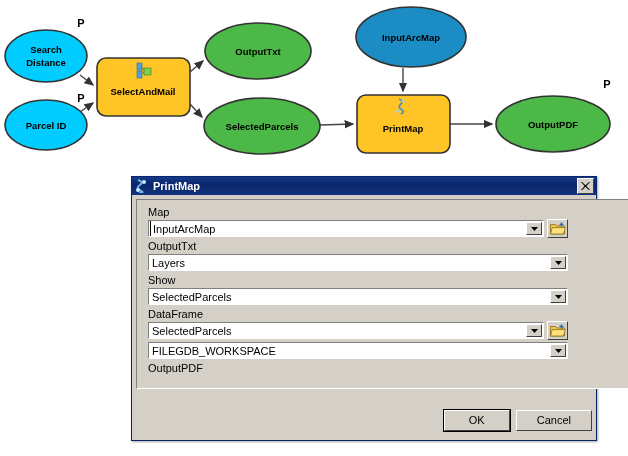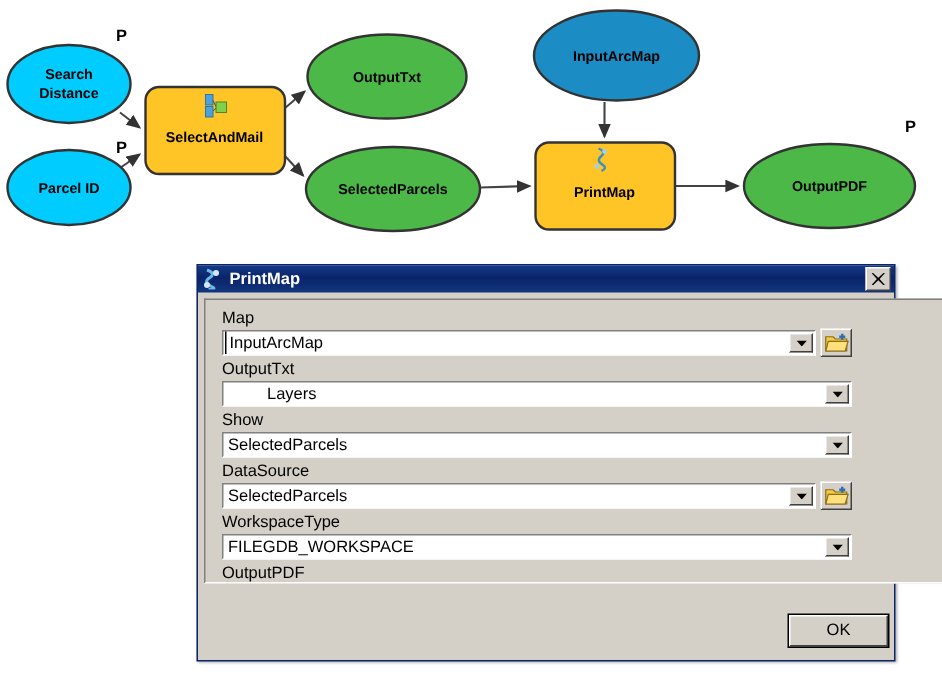--- a/index.html
+++ b/index.html
@@ -391,21 +391,21 @@
               <path d="M2.2,5.6 L15.4,5.6 L13.4,12 L0.5,12 z" fill="#ffe07a" stroke="#8a6d1a" stroke-width="0.8"></path>
               <path d="M11.5,0.5 L11.5,4.5 M9.5,2.5 L13.5,2.5" stroke="#2f6fb5" stroke-width="1.6"></path>
             </svg>
           </div>
         </div>
       </div>
 
       <div class="field-row">
         <div class="field-label">OutputTxt</div>
         <div class="field-controls">
-          <div class="combo" style="max-width:420px;padding-left:26px;">
+          <div class="combo" style="max-width:420px;">
             <div class="combo-value">Layers</div>
             <div class="combo-arrow">
               <svg width="7" height="4" viewBox="0 0 7 4">
                   <path d="M0,0 L7,0 L3.5,4 z" fill="#000000"></path>
                 </svg>
             </div>
           </div>
         </div>
       </div>
 
@@ -417,42 +417,41 @@
             <div class="combo-arrow">
               <svg width="7" height="4" viewBox="0 0 7 4">
                   <path d="M0,0 L7,0 L3.5,4 z" fill="#000000"></path>
                 </svg>
             </div>
           </div>
         </div>
       </div>
 
       <div class="field-row">
-        <div class="field-label">DataSource</div>
+        <div class="field-label">DataFrame</div>
         <div class="field-controls">
           <div class="combo" style="max-width:396px;">
             <div class="combo-value">SelectedParcels</div>
             <div class="combo-arrow">
               <svg width="7" height="4" viewBox="0 0 7 4">
                   <path d="M0,0 L7,0 L3.5,4 z" fill="#000000"></path>
                 </svg>
             </div>
           </div>
           <div class="browse-btn">
             <svg width="16" height="14" viewBox="0 0 16 14">
               <path d="M0.5,2.5 L5.5,2.5 L6.8,4 L14.5,4 L14.5,12 L0.5,12 z" fill="#f5c843" stroke="#8a6d1a" stroke-width="0.8"></path>
               <path d="M2.2,5.6 L15.4,5.6 L13.4,12 L0.5,12 z" fill="#ffe07a" stroke="#8a6d1a" stroke-width="0.8"></path>
               <path d="M11.5,0.5 L11.5,4.5 M9.5,2.5 L13.5,2.5" stroke="#2f6fb5" stroke-width="1.6"></path>
             </svg>
           </div>
         </div>
       </div>
 
       <div class="field-row">
-        <div class="field-label">WorkspaceType</div>
         <div class="field-controls">
           <div class="combo" style="max-width:420px;">
             <div class="combo-value">FILEGDB_WORKSPACE</div>
             <div class="combo-arrow">
               <svg width="7" height="4" viewBox="0 0 7 4">
                   <path d="M0,0 L7,0 L3.5,4 z" fill="#000000"></path>
                 </svg>
             </div>
           </div>
         </div>
@@ -475,15 +474,16 @@
       <div class="scroll-btn" id="scroll-down">
         <svg width="7" height="4" viewBox="0 0 7 4">
             <path d="M0,0 L7,0 L3.5,4 z" fill="#000000"></path>
           </svg>
       </div>
     </div>
   </div>
 
   <div id="button-bar">
     <div class="dlg-btn default-btn">OK</div>
+    <div class="dlg-btn">Cancel</div>
   </div>
 
 </div>
 
 </body></html>

